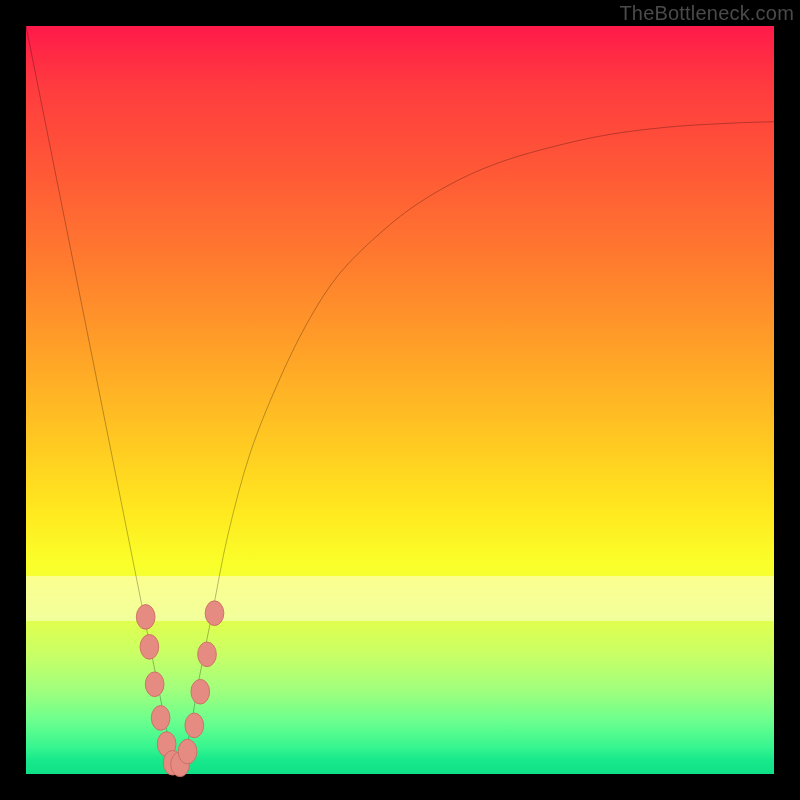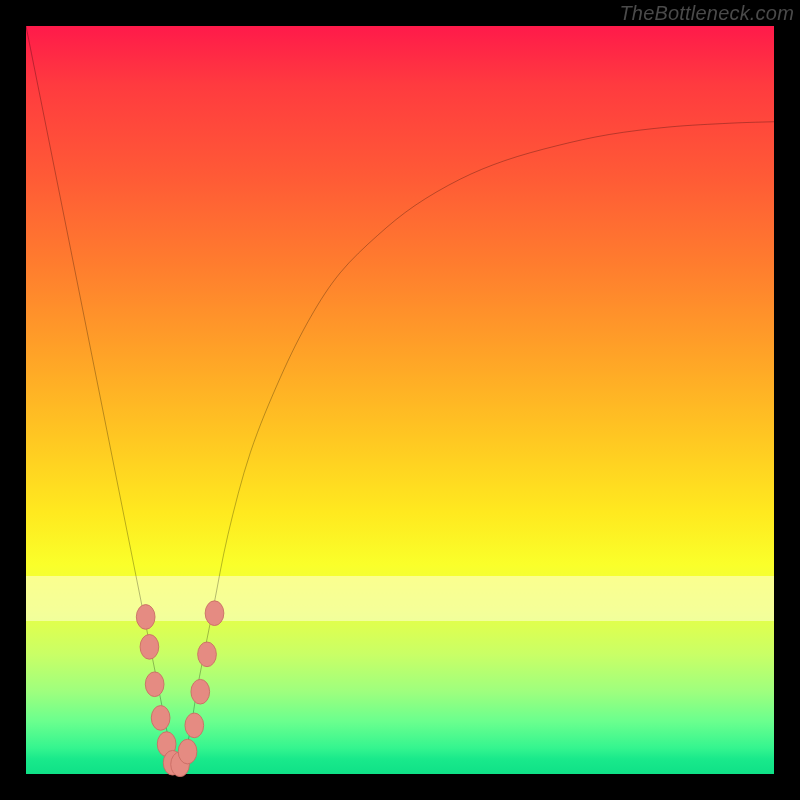--- a/index.html
+++ b/index.html
@@ -10,21 +10,20 @@
     overflow: hidden;
     background: #000;
     font-family: Arial, Helvetica, sans-serif;
   }
   .frame {
     position: absolute;
     top: 0; left: 0;
     width: 800px;
     height: 800px;
     background: #000;
-    font-style: italic;
   }
   .plot {
     position: absolute;
     top: 26px;
     left: 26px;
     width: 748px;
     height: 748px;
     
     background: linear-gradient(
       to bottom,

